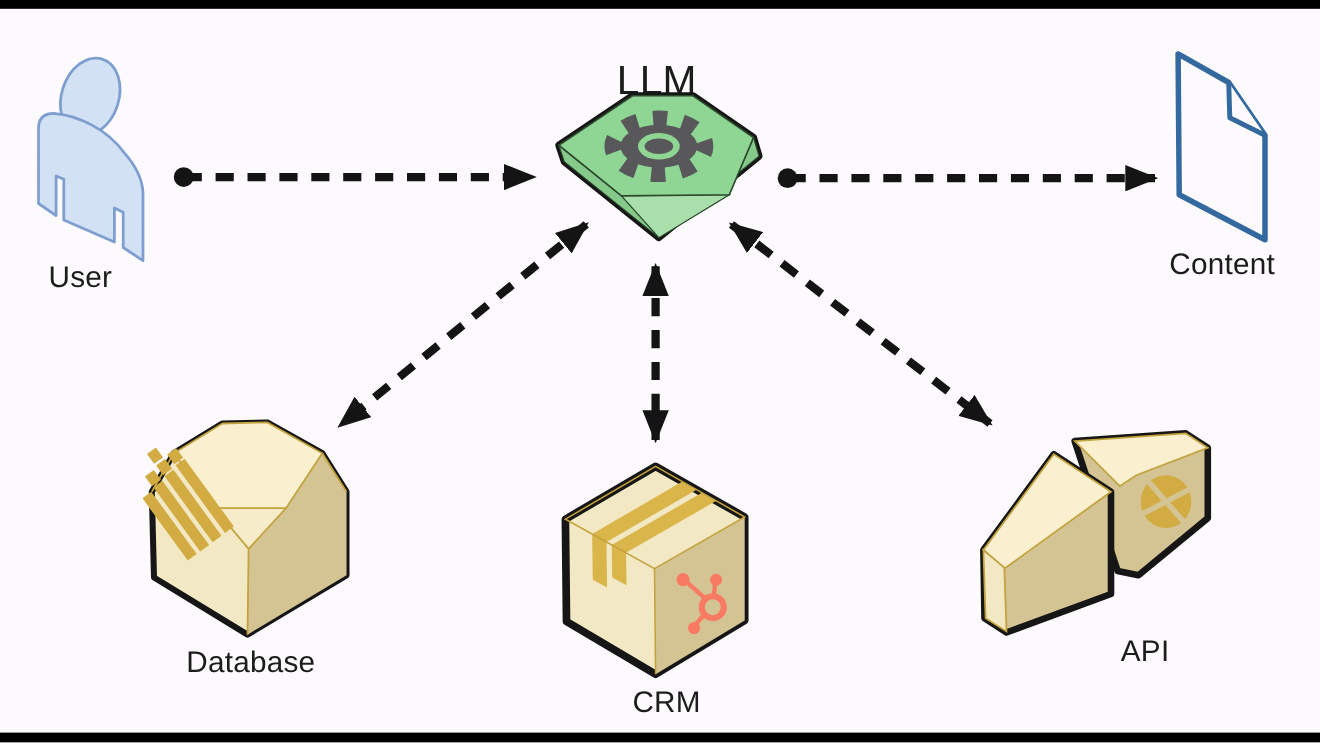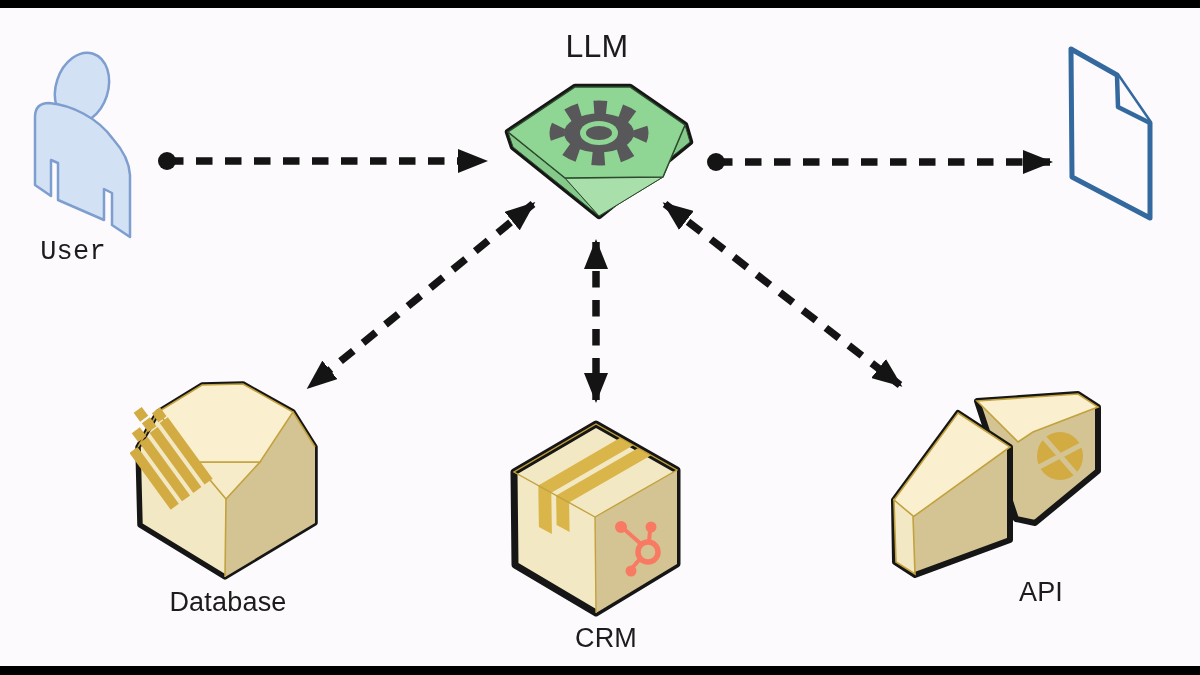--- a/index.html
+++ b/index.html
@@ -34,42 +34,43 @@
     <path class="edge" d="M533 204 L309 387" marker-start="url(#ah)" marker-end="url(#ah)"></path>
     <path class="edge" d="M596 242 L596 400" marker-start="url(#ah)" marker-end="url(#ah)"></path>
     <path class="edge" d="M665 204 L900 385" marker-start="url(#ah)" marker-end="url(#ah)"></path>
   </svg>
 
   <svg class="icon" style="left:25px;top:45px;" width="115" height="200" viewBox="0 0 115 200">
     <ellipse cx="57" cy="43" rx="26" ry="36" transform="rotate(18 57 43)" stroke="#7e9ecf" stroke-width="2.5" fill="#d3e1f5"></ellipse>
     <path d="M10 72 Q10 58 24 58 C46 60 72 72 88 94 Q104 112 105 130 L105 192
              L87 180 L87 148 L79 144 L79 175 L33 155 L33 118 L26 115 L26 151 L10 140 Z" stroke="#7e9ecf" stroke-width="2.5" stroke-linejoin="round" fill="#d3e1f5"></path>
   </svg>
-  <div class="label" style="left:12px;top:234px;width:122px;font-family:Liberation Mono, monospace;">User</div>
+  <div class="label" style="left:12px;top:234px;width:122px;">User</div>
 
-  <div class="label" style="left:537px;top:28px;width:120px;font-size:32px;text-align:center;">LLM</div>
+  <div class="label" style="left:537px;top:54px;width:120px;font-size:37px;text-align:center;">LLM</div>
   <svg class="icon" style="left:495px;top:80px;" width="210" height="148" viewBox="0 0 210 148">
     <path d="M80 7 L135 7 L190 45 L195 62 L104 136 L18 67 L13 52 Z" stroke="#161616" stroke-width="6.5" stroke-linejoin="round" fill="#85c98b"></path>
     <path d="M13 52 L18 67 L104 136 L70 98 Z" stroke="#2c4a2e" stroke-width="1" fill="#85c98b"></path>
     <path d="M190 45 L195 62 L104 136 L168 97 Z" stroke="#2c4a2e" stroke-width="1" fill="#85c98b"></path>
     <path d="M70 98 L168 97 L104 136 Z" stroke="#2c4a2e" stroke-width="1" fill="#a8dfab"></path>
     <path d="M80 7 L135 7 L190 45 L168 97 L70 98 L13 52 Z" stroke="#2c4a2e" stroke-width="1.5" fill="#8fd593"></path>
     <g>
       <ellipse cx="104" cy="53" rx="42" ry="25" fill="none" stroke-width="15" stroke-dasharray="12.8 14" stroke-dashoffset="6" stroke="#58585a"></ellipse>
       <ellipse cx="104" cy="53" rx="35" ry="19.5" fill="#58585a"></ellipse>
       <ellipse cx="104" cy="53" rx="19" ry="12" fill="#8fd593"></ellipse>
       <ellipse cx="104" cy="53" rx="13" ry="7" fill="#58585a"></ellipse>
     </g>
   </svg>
 
   <svg class="icon" style="left:1060px;top:42px;" width="100" height="185" viewBox="0 0 100 185">
     <path d="M11 7 L57 33 L90 81 L90 176 L12 135 Z" fill="#fcfafc" stroke-width="5" stroke-linejoin="round" stroke="#33699e"></path>
     <path d="M57 33 L58 65 L90 81" fill="#fcfafc" stroke-width="4.5" stroke-linejoin="round" stroke="#33699e"></path>
   </svg>
   <div class="label" style="left:1028px;top:222px;width:166px;">
+    <div>Content</div>
   </div>
 
   <svg class="icon" style="left:130px;top:378px;" width="200" height="210" viewBox="0 0 200 210">
     <path d="M72 7 L113 6 L163 34 L185 69 L185 145 L95 199 L10 147 L8 69 L28 34 Z" stroke="#161616" stroke-width="5.5" stroke-linejoin="round" fill="#f3e8c4"></path>
     <path d="M163 34 L130 84 L96 121 L95 199 L185 145 L185 69 Z" fill="#d5c493"></path>
     <path class="thin" d="M28 34 L8 69 M163 34 L185 69 M96 121 L95 199"></path>
     <path d="M65 84 L130 84 L96 121 Z" fill="#f6ecc9" stroke="#c2a23e" stroke-width="1.6"></path>
     <path d="M72 7 L113 6 L163 34 L130 84 L65 84 L28 34 Z" stroke="#c2a23e" stroke-width="1.6" fill="#faf0cf"></path>
     <g fill="#d2ab42">
       <g transform="matrix(0.59,0.81,0.81,-0.59,0,0)">

